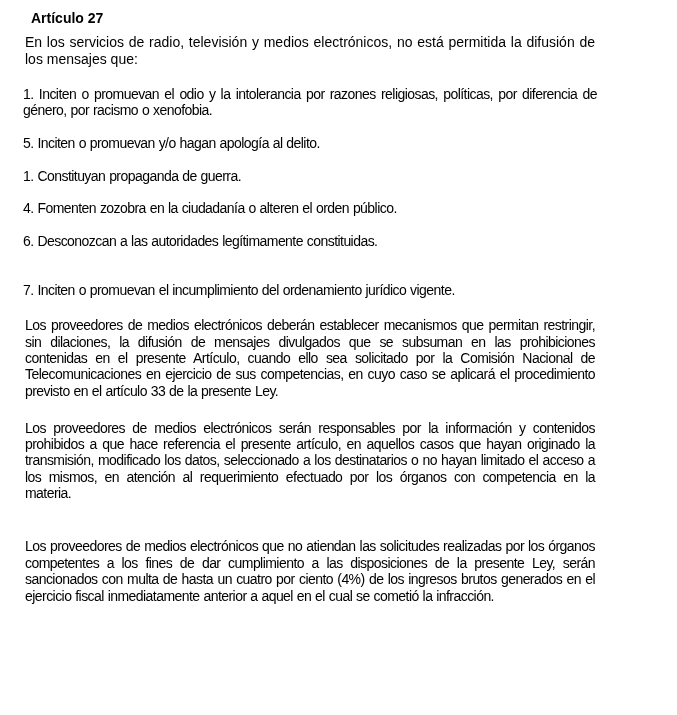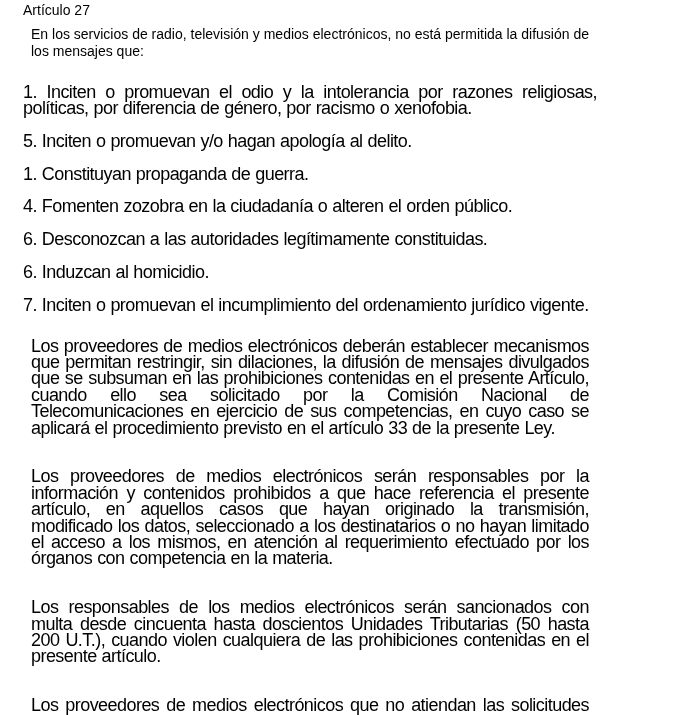--- a/index.html
+++ b/index.html
@@ -1,48 +1,46 @@
 <!DOCTYPE html>
 <html><head>
 <meta charset="utf-8">
 <style>
   html, body { margin: 0; padding: 0; background: #ffffff; }
   body { width: 677px; height: 715px; overflow: hidden; position: relative; color: #000; }
   .page { position: absolute; left: 23px; top: 2px; width: 574px; font-family: "Liberation Sans", sans-serif; font-size: 14px; line-height: 16.4px; }
-  .h { font-weight: normal; margin: 0; }
-  p { margin: 8px; text-align: justify; }
+  .h { font-weight: bold; margin: 8px; }
+  p { margin: 2px; text-align: justify; }
   .gap { height: 16.4px; }
-  .cond { font-size: 18px; letter-spacing: -0.55px; word-spacing: 0.5px; }
+  .cond { font-size: 14px; letter-spacing: -0.55px; word-spacing: 0.5px; }
   .item { margin: 0; }
 </style>
 </head>
 <body>
 
 <div class="page">
   <p class="h">Artículo 27</p>
   <p>En los servicios de radio, televisión y medios electrónicos, no está permitida la difusión de los mensajes que:</p>
   <div class="gap"></div>
 
   <p class="item cond">1. Inciten o promuevan el odio y la intolerancia por razones religiosas, políticas, por diferencia de género, por racismo o xenofobia.</p>
   <div class="gap"></div>
   <p class="item cond">5. Inciten o promuevan y/o hagan apología al delito.</p>
   <div class="gap"></div>
   <p class="item cond">1. Constituyan propaganda de guerra.</p>
   <div class="gap"></div>
   <p class="item cond">4. Fomenten zozobra en la ciudadanía o alteren el orden público.</p>
   <div class="gap"></div>
   <p class="item cond">6. Desconozcan a las autoridades legítimamente constituidas.</p>
   <div class="gap"></div>
-  <p class="item cond">6. Induzcan al homicidio.</p>
   <div class="gap"></div>
   <p class="item cond">7. Inciten o promuevan el incumplimiento del ordenamiento jurídico vigente.</p>
   <div class="gap"></div>
 
   <p class="cond">Los proveedores de medios electrónicos deberán establecer mecanismos que permitan restringir, sin dilaciones, la difusión de mensajes divulgados que se subsuman en las prohibiciones contenidas en el presente Artículo, cuando ello sea solicitado por la Comisión Nacional de Telecomunicaciones en ejercicio de sus competencias, en cuyo caso se aplicará el procedimiento previsto en el artículo 33 de la presente Ley.</p>
   <div class="gap"></div>
   <p class="cond">Los proveedores de medios electrónicos serán responsables por la información y contenidos prohibidos a que hace referencia el presente artículo, en aquellos casos que hayan originado la transmisión, modificado los datos, seleccionado a los destinatarios o no hayan limitado el acceso a los mismos, en atención al requerimiento efectuado por los órganos con competencia en la materia.</p>
   <div class="gap"></div>
 
-  <p class="cond">Los responsables de los medios electrónicos serán sancionados con multa desde cincuenta hasta doscientos Unidades Tributarias (50 hasta 200 U.T.), cuando violen cualquiera de las prohibiciones contenidas en el presente artículo.</p>
   <div class="gap"></div>
 
   <p class="cond">Los proveedores de medios electrónicos que no atiendan las solicitudes realizadas por los órganos competentes a los fines de dar cumplimiento a las disposiciones de la presente Ley, serán sancionados con multa de hasta un cuatro por ciento (4%) de los ingresos brutos generados en el ejercicio fiscal inmediatamente anterior a aquel en el cual se cometió la infracción.</p>
 </div>
 
 </body></html>

